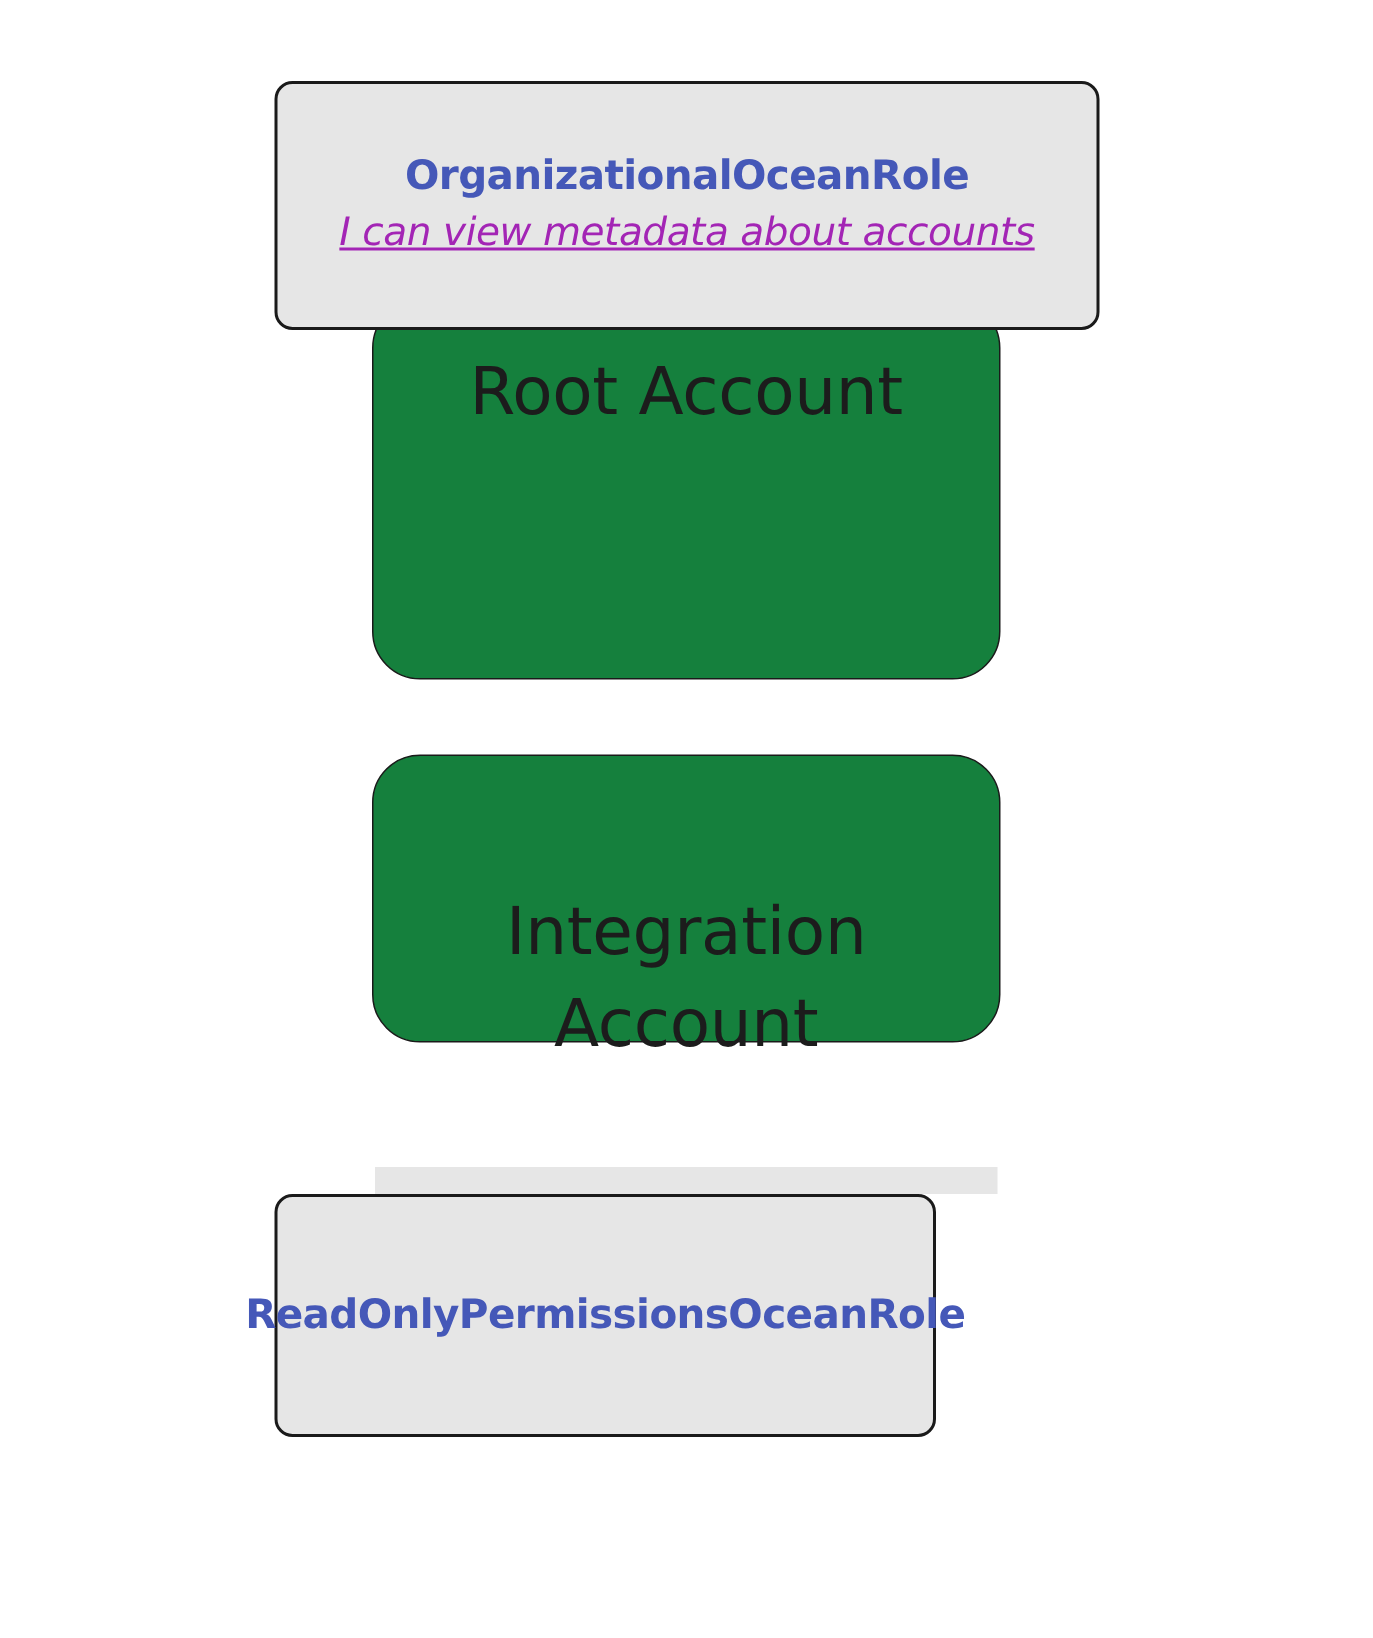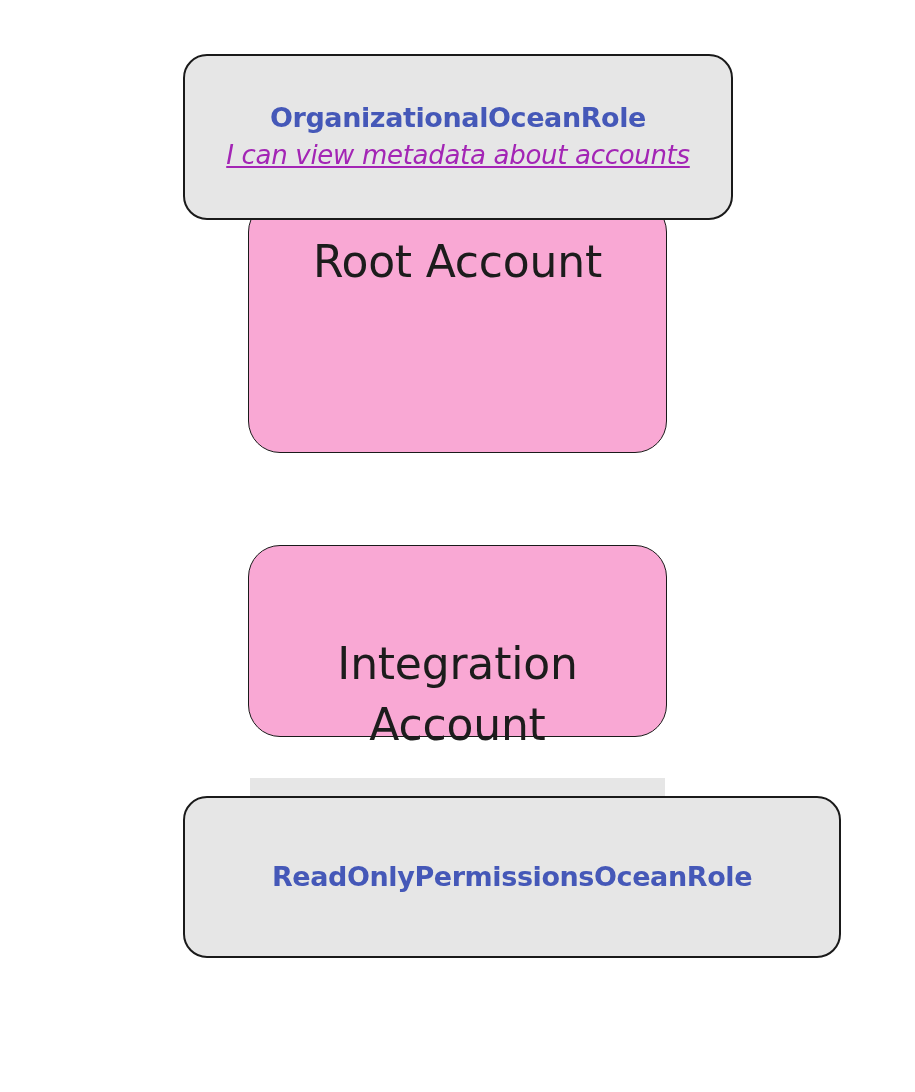--- a/index.html
+++ b/index.html
@@ -13,21 +13,21 @@
   #canvas {
     position: relative;
     width: 915px;
     height: 1092px;
     background: #ffffff;
     overflow: hidden;
   }
   
   .account-box {
     position: absolute;
-    background: #f9a8d4;
+    background: #15803d;
     border: 1.6px solid #1a1a1a;
     border-radius: 32px;
     box-sizing: border-box;
     display: flex;
     align-items: center;
     justify-content: center;
     z-index: 1;
   }
   .account-label {
     font-family: "DejaVu Sans", sans-serif;
@@ -43,51 +43,51 @@
     left: 248px;
     top: 200px;
     width: 419px;
     height: 253px;
   }
   #root-account-box .account-label {
     margin-top: -128px;
   }
   #integration-account-box {
     left: 248px;
-    top: 545px;
+    top: 503px;
     width: 419px;
     height: 192px;
   }
   #integration-account-box .account-label {
     margin-top: 108px;
   }
 
   
   .role-box {
     position: absolute;
     background: #e6e6e6;
     border: 2.2px solid #1a1a1a;
-    border-radius: 24px;
+    border-radius: 12px;
     box-sizing: border-box;
     display: flex;
     flex-direction: column;
     align-items: center;
     justify-content: center;
     z-index: 3;
   }
   #organizational-role-box {
     left: 183px;
     top: 54px;
     width: 550px;
     height: 166px;
   }
   #readonly-role-box {
     left: 183px;
     top: 796px;
-    width: 658px;
+    width: 441px;
     height: 162px;
   }
   .role-name {
     font-family: "DejaVu Sans", sans-serif;
     font-size: 27px;
     font-weight: bold;
     color: #4558b8;
     letter-spacing: -0.4px;
     text-align: center;
     line-height: 1.18;

